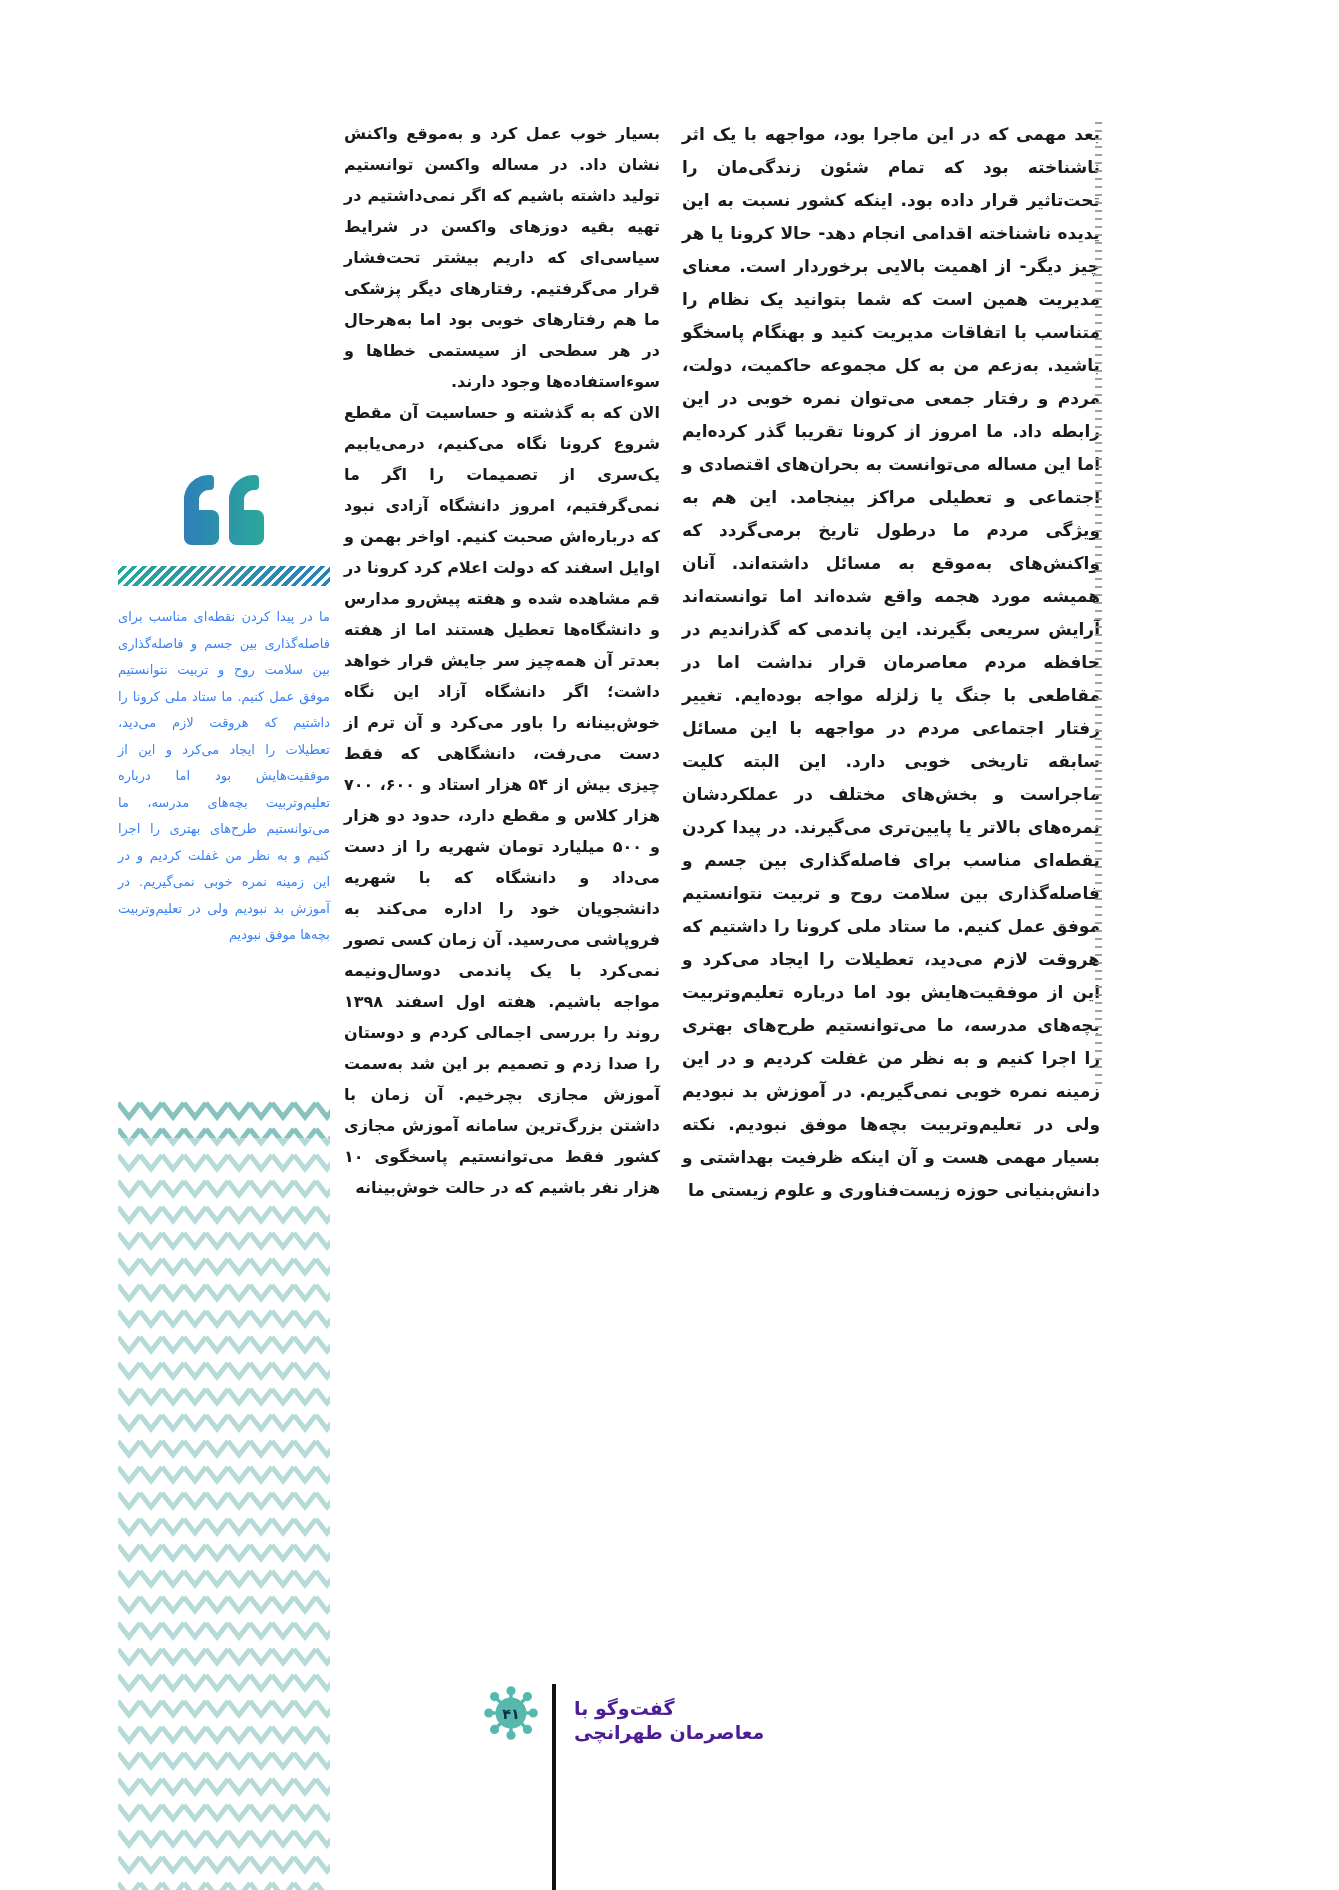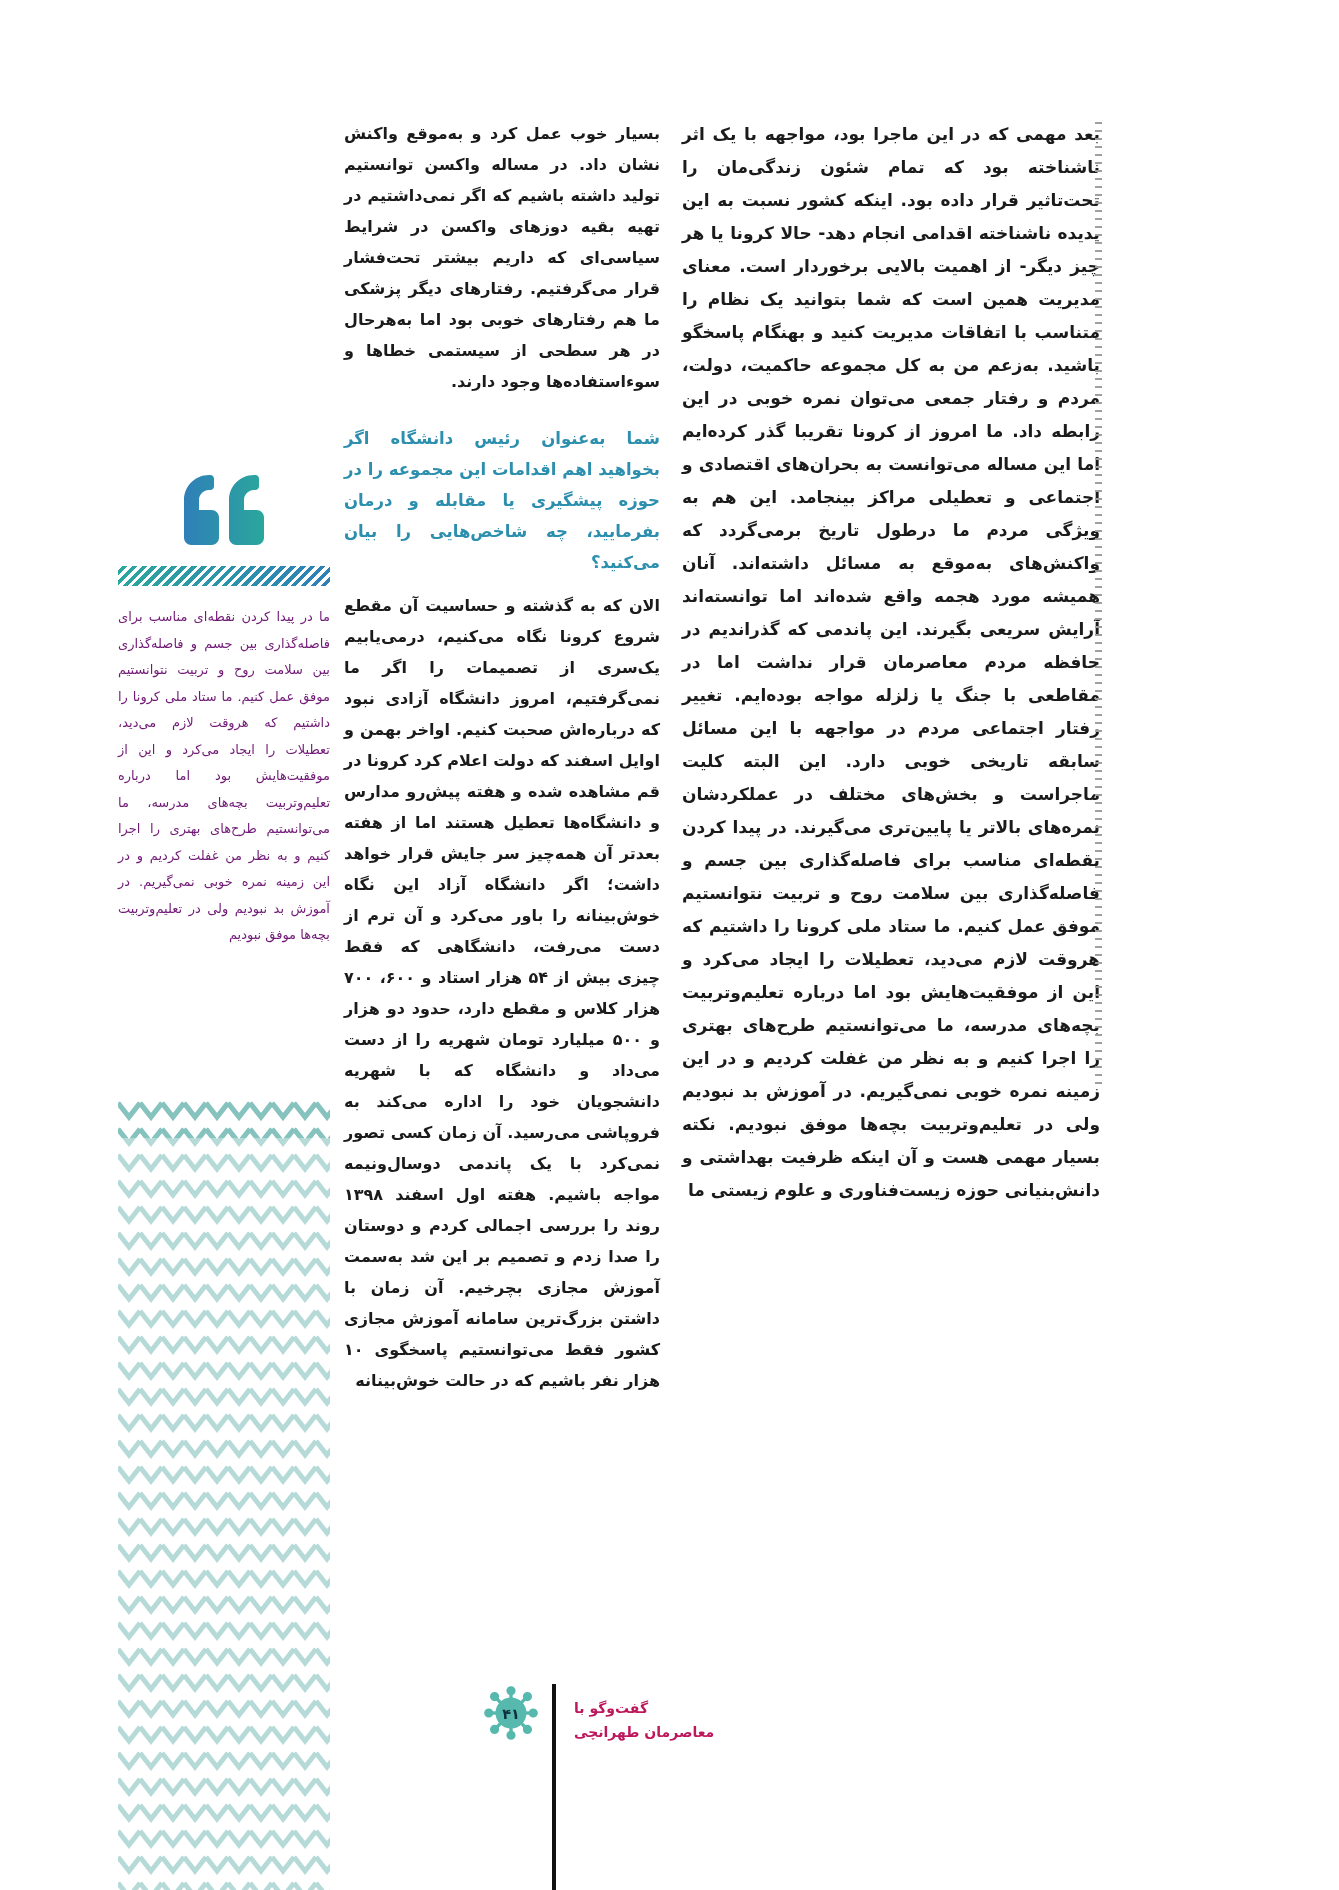--- a/index.html
+++ b/index.html
@@ -35,54 +35,53 @@
     height: 20px;
     margin-top: 4px;
     background:
       repeating-linear-gradient(135deg, #ffffff 0 3px, rgba(255,255,255,0) 3px 7px),
       linear-gradient(90deg, #2aa79c, #2f7fb8);
   }
   .pullquote-text {
     margin-top: 18px;
     font-size: 13px;
     line-height: 26.5px;
-    color: #701a75;
+    color: #3b82f6;
     text-align: justify;
   }
 
   
   .zigzag { position: absolute; right: 1009px; top: 1098px; width: 212px; height: 792px; }
   .ticks {
     position: absolute;
     left: 1095px; top: 122px;
     width: 7px; height: 962px;
     background: repeating-linear-gradient(to bottom, #9aa0a3 0 2px, transparent 2px 8px);
   }
 
   
   .virus-badge { position: absolute; left: 482px; top: 1684px; width: 58px; height: 58px; text-decoration: underline; }
   .footer-divider { position: absolute; left: 552px; top: 1684px; width: 4px; height: 206px; background: #111111; }
   .credit {
     position: absolute; left: 574px; top: 1696px; width: 240px;
     direction: rtl; text-align: left;
-    font-weight: bold; font-size: 14px; line-height: 24px; color: #be185d;
+    font-weight: bold; font-size: 19px; line-height: 24px; color: #4c1d95;
   }
 </style>
 </head>
 <body>
 
 <div>
 
   <section class="col col-right">
     <p>بعد مهمی که در این ماجرا بود، مواجهه با یک اثر ناشناخته بود که تمام شئون زندگی‌مان را تحت‌تاثیر قرار داده بود. اینکه کشور نسبت به این پدیده ناشناخته اقدامی انجام دهد- حالا کرونا یا هر چیز دیگر- از اهمیت بالایی برخوردار است. معنای مدیریت همین است که شما بتوانید یک نظام را متناسب با اتفاقات مدیریت کنید و بهنگام پاسخگو باشید. به‌زعم من به کل مجموعه حاکمیت، دولت، مردم و رفتار جمعی می‌توان نمره خوبی در این رابطه داد. ما امروز از کرونا تقریبا گذر کرده‌ایم اما این مساله می‌توانست به بحران‌های اقتصادی و اجتماعی و تعطیلی مراکز بینجامد. این هم به ویژگی مردم ما درطول تاریخ برمی‌گردد که واکنش‌های به‌موقع به مسائل داشته‌اند. آنان همیشه مورد هجمه واقع شده‌اند اما توانسته‌اند آرایش سریعی بگیرند. این پاندمی که گذراندیم در حافظه مردم معاصرمان قرار نداشت اما در مقاطعی با جنگ یا زلزله مواجه بوده‌ایم. تغییر رفتار اجتماعی مردم در مواجهه با این مسائل سابقه تاریخی خوبی دارد. این البته کلیت ماجراست و بخش‌های مختلف در عملکردشان نمره‌های بالاتر یا پایین‌تری می‌گیرند. در پیدا کردن نقطه‌ای مناسب برای فاصله‌گذاری بین جسم و فاصله‌گذاری بین سلامت روح و تربیت نتوانستیم موفق عمل کنیم. ما ستاد ملی کرونا را داشتیم که هروقت لازم می‌دید، تعطیلات را ایجاد می‌کرد و این از موفقیت‌هایش بود اما درباره تعلیم‌وتربیت بچه‌های مدرسه، ما می‌توانستیم طرح‌های بهتری را اجرا کنیم و به نظر من غفلت کردیم و در این زمینه نمره خوبی نمی‌گیریم. در آموزش بد نبودیم ولی در تعلیم‌وتربیت بچه‌ها موفق نبودیم. نکته بسیار مهمی هست و آن اینکه ظرفیت بهداشتی و دانش‌بنیانی حوزه زیست‌فناوری و علوم زیستی ما</p>
   </section>
 
   <section class="col col-left">
     <p>بسیار خوب عمل کرد و به‌موقع واکنش نشان داد. در مساله واکسن توانستیم تولید داشته باشیم که اگر نمی‌داشتیم در تهیه بقیه دوزهای واکسن در شرایط سیاسی‌ای که داریم بیشتر تحت‌فشار قرار می‌گرفتیم. رفتارهای دیگر پزشکی ما هم رفتارهای خوبی بود اما به‌هرحال در هر سطحی از سیستمی خطاها و سوءاستفاده‌ها وجود دارند.</p>
-    <h3 class="question">شما به‌عنوان رئیس دانشگاه اگر بخواهید اهم اقدامات این مجموعه را در حوزه پیشگیری یا مقابله و درمان بفرمایید، چه شاخص‌هایی را بیان می‌کنید؟</h3>
     <p>الان که به گذشته و حساسیت آن مقطع شروع کرونا نگاه می‌کنیم، درمی‌یابیم یک‌سری از تصمیمات را اگر ما نمی‌گرفتیم، امروز دانشگاه آزادی نبود که درباره‌اش صحبت کنیم. اواخر بهمن و اوایل اسفند که دولت اعلام کرد کرونا در قم مشاهده شده و هفته پیش‌رو مدارس و دانشگاه‌ها تعطیل هستند اما از هفته بعدتر آن همه‌چیز سر جایش قرار خواهد داشت؛ اگر دانشگاه آزاد این نگاه خوش‌بینانه را باور می‌کرد و آن ترم از دست می‌رفت، دانشگاهی که فقط چیزی بیش از ۵۴ هزار استاد و ۶۰۰، ۷۰۰ هزار کلاس و مقطع دارد، حدود دو هزار و ۵۰۰ میلیارد تومان شهریه را از دست می‌داد و دانشگاه که با شهریه دانشجویان خود را اداره می‌کند به فروپاشی می‌رسید. آن زمان کسی تصور نمی‌کرد با یک پاندمی دوسال‌ونیمه مواجه باشیم. هفته اول اسفند ۱۳۹۸ روند را بررسی اجمالی کردم و دوستان را صدا زدم و تصمیم بر این شد به‌سمت آموزش مجازی بچرخیم. آن زمان با داشتن بزرگ‌ترین سامانه آموزش مجازی کشور فقط می‌توانستیم پاسخگوی ۱۰ هزار نفر باشیم که در حالت خوش‌بینانه</p>
   </section>
 
   <aside class="pullquote">
     <div class="quote-icon-wrap">
       <svg width="84" height="80" viewBox="0 0 512 512" aria-hidden="true">
         <defs>
           <linearGradient id="qg" x1="0" y1="0" x2="1" y2="0">
             <stop offset="0" stop-color="#2f7fb8"></stop>
             <stop offset="1" stop-color="#2aa79c"></stop>

